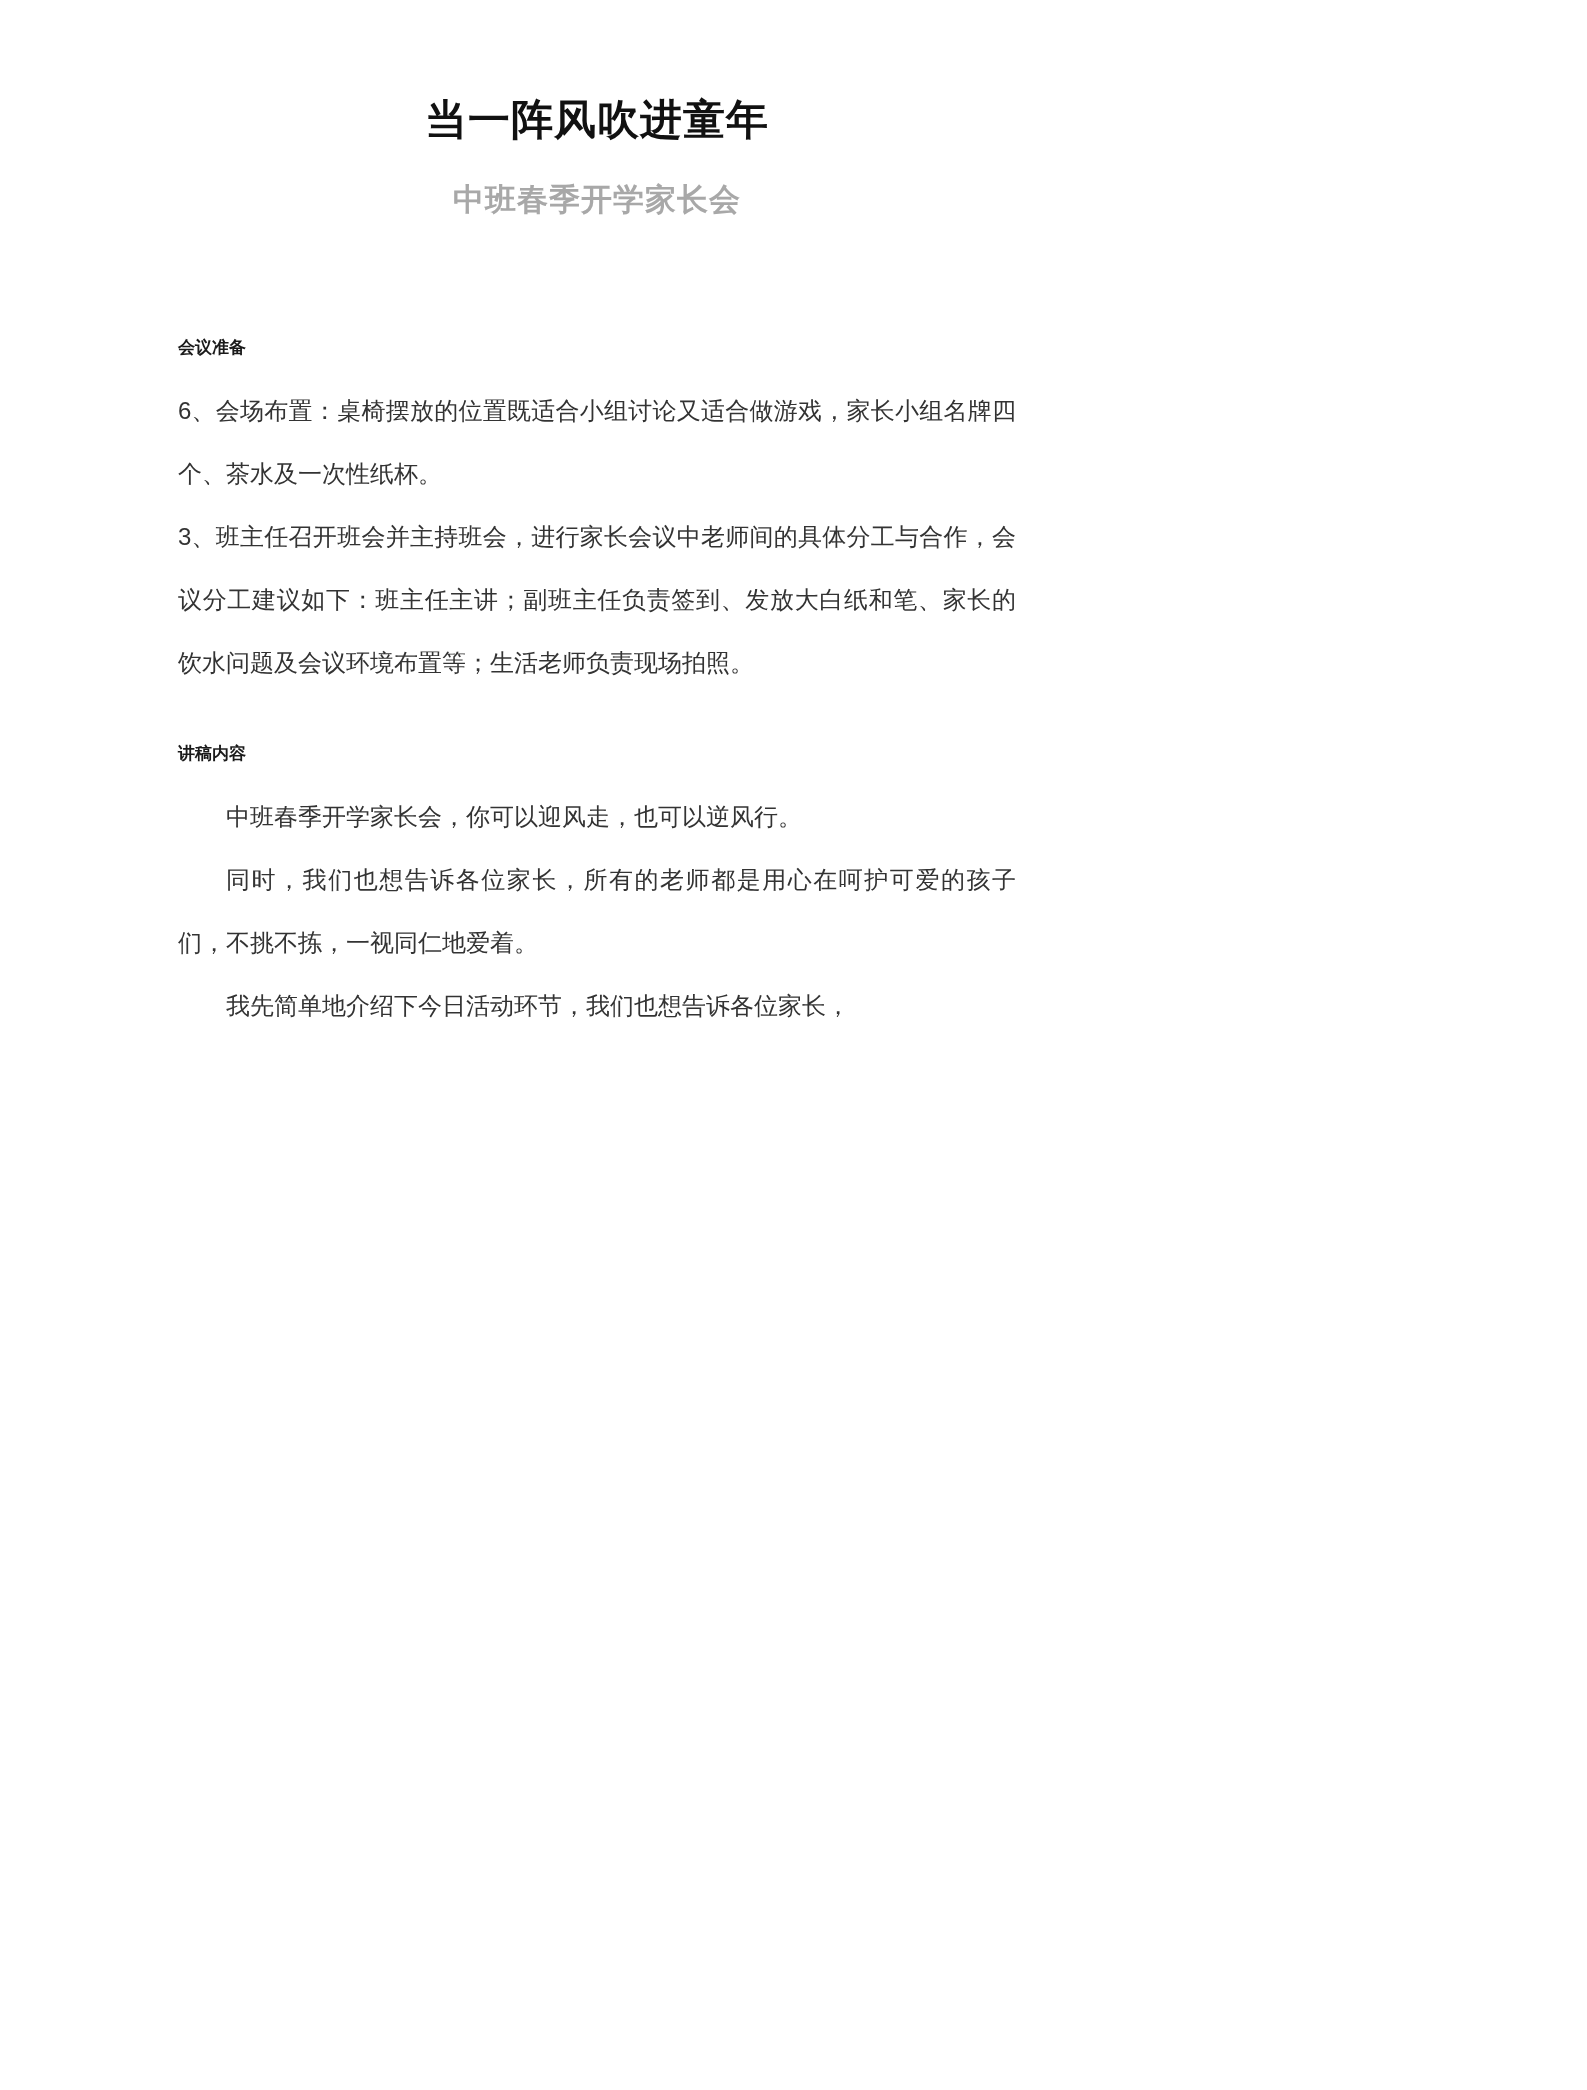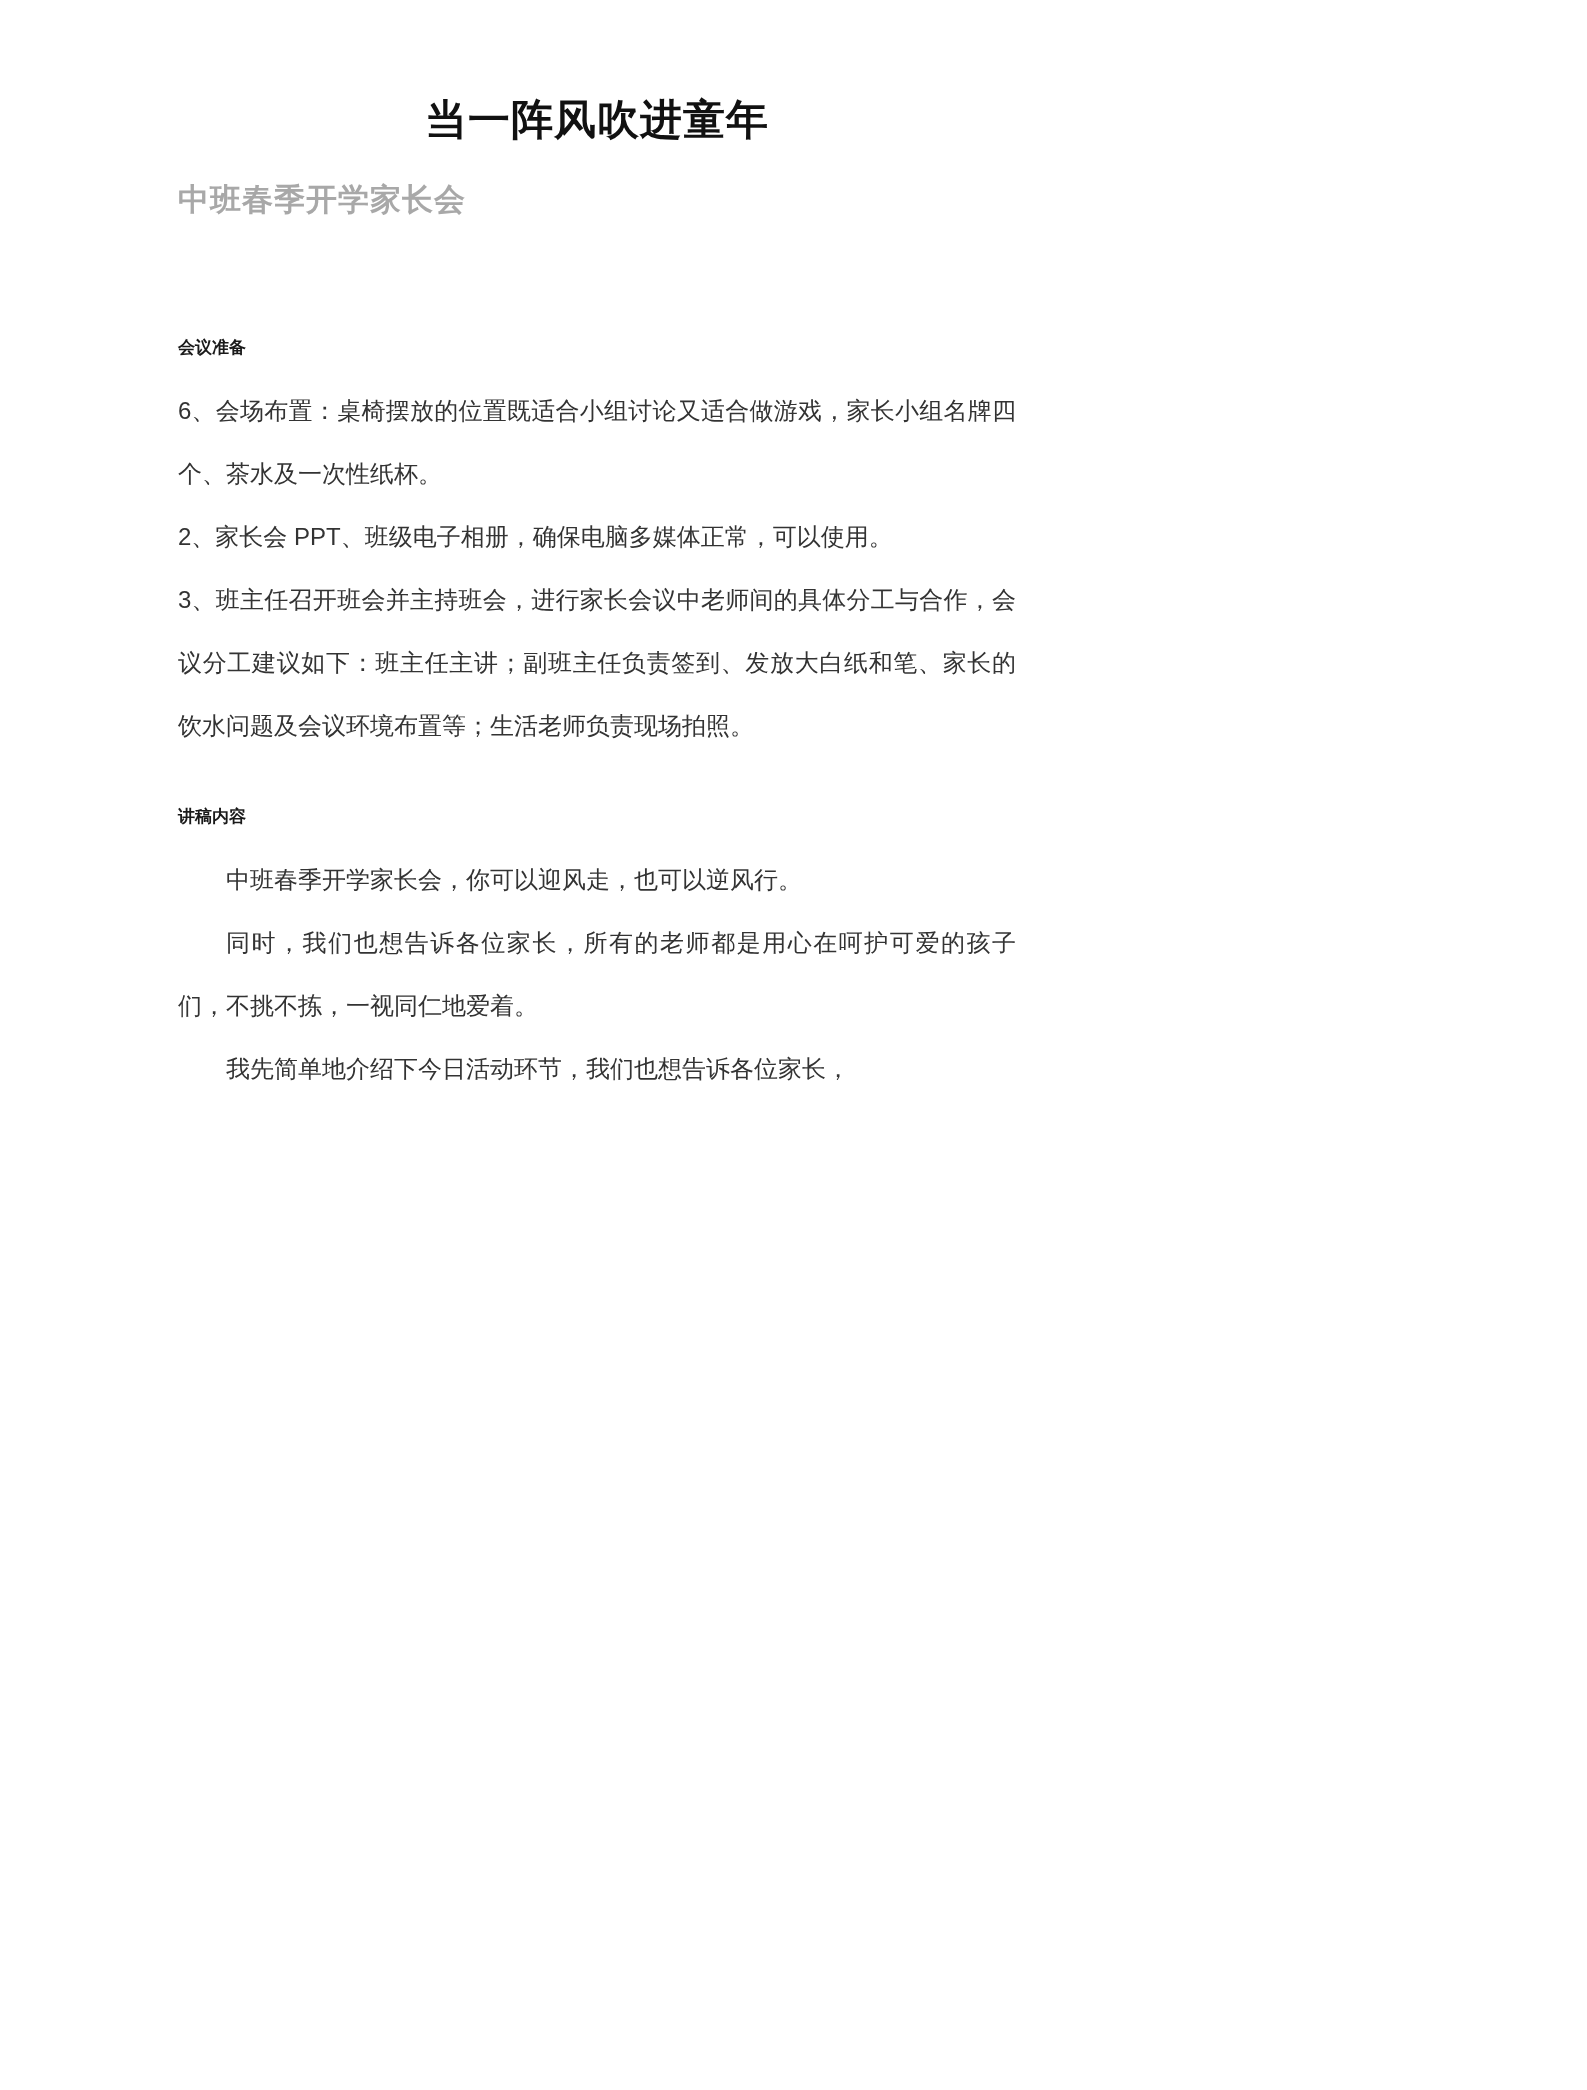--- a/index.html
+++ b/index.html
@@ -27,20 +27,21 @@
     margin: 0;
     text-align: center;
     font-size: 42px;
     line-height: 56px;
     font-weight: 700;
     color: #111111;
     letter-spacing: 1px;
   }
   .doc-subtitle {
     margin: 32px 0 0 0;
+    text-align: center;
     font-size: 31px;
     line-height: 40px;
     font-weight: 700;
     color: #a8a8a8;
     letter-spacing: 1px;
   }
   .doc-section { margin: 0; }
   .doc-section.first  { margin-top: 96px; }
   .doc-section.second { margin-top: 28px; }
   .sec-heading {
@@ -65,21 +66,20 @@
 <div class="page">
   <div class="doc-content">
 
     <h1 class="doc-title">当一阵风吹进童年</h1>
 
     <h2 class="doc-subtitle">中班春季开学家长会</h2>
 
     <section class="doc-section first">
       <h3 class="sec-heading">会议准备</h3>
       <p class="body-para">6、会场布置：桌椅摆放的位置既适合小组讨论又适合做游戏，家长小组名牌四个、茶水及一次性纸杯。</p>
-      <p class="body-para">2、家长会 PPT、班级电子相册，确保电脑多媒体正常，可以使用。</p>
       <p class="body-para">3、班主任召开班会并主持班会，进行家长会议中老师间的具体分工与合作，会议分工建议如下：班主任主讲；副班主任负责签到、发放大白纸和笔、家长的饮水问题及会议环境布置等；生活老师负责现场拍照。</p>
     </section>
 
     <section class="doc-section second">
       <h3 class="sec-heading">讲稿内容</h3>
       <p class="body-para indent">中班春季开学家长会，你可以迎风走，也可以逆风行。</p>
       <p class="body-para indent">同时，我们也想告诉各位家长，所有的老师都是用心在呵护可爱的孩子们，不挑不拣，一视同仁地爱着。</p>
       <p class="body-para indent">我先简单地介绍下今日活动环节，我们也想告诉各位家长，</p>
     </section>
 

